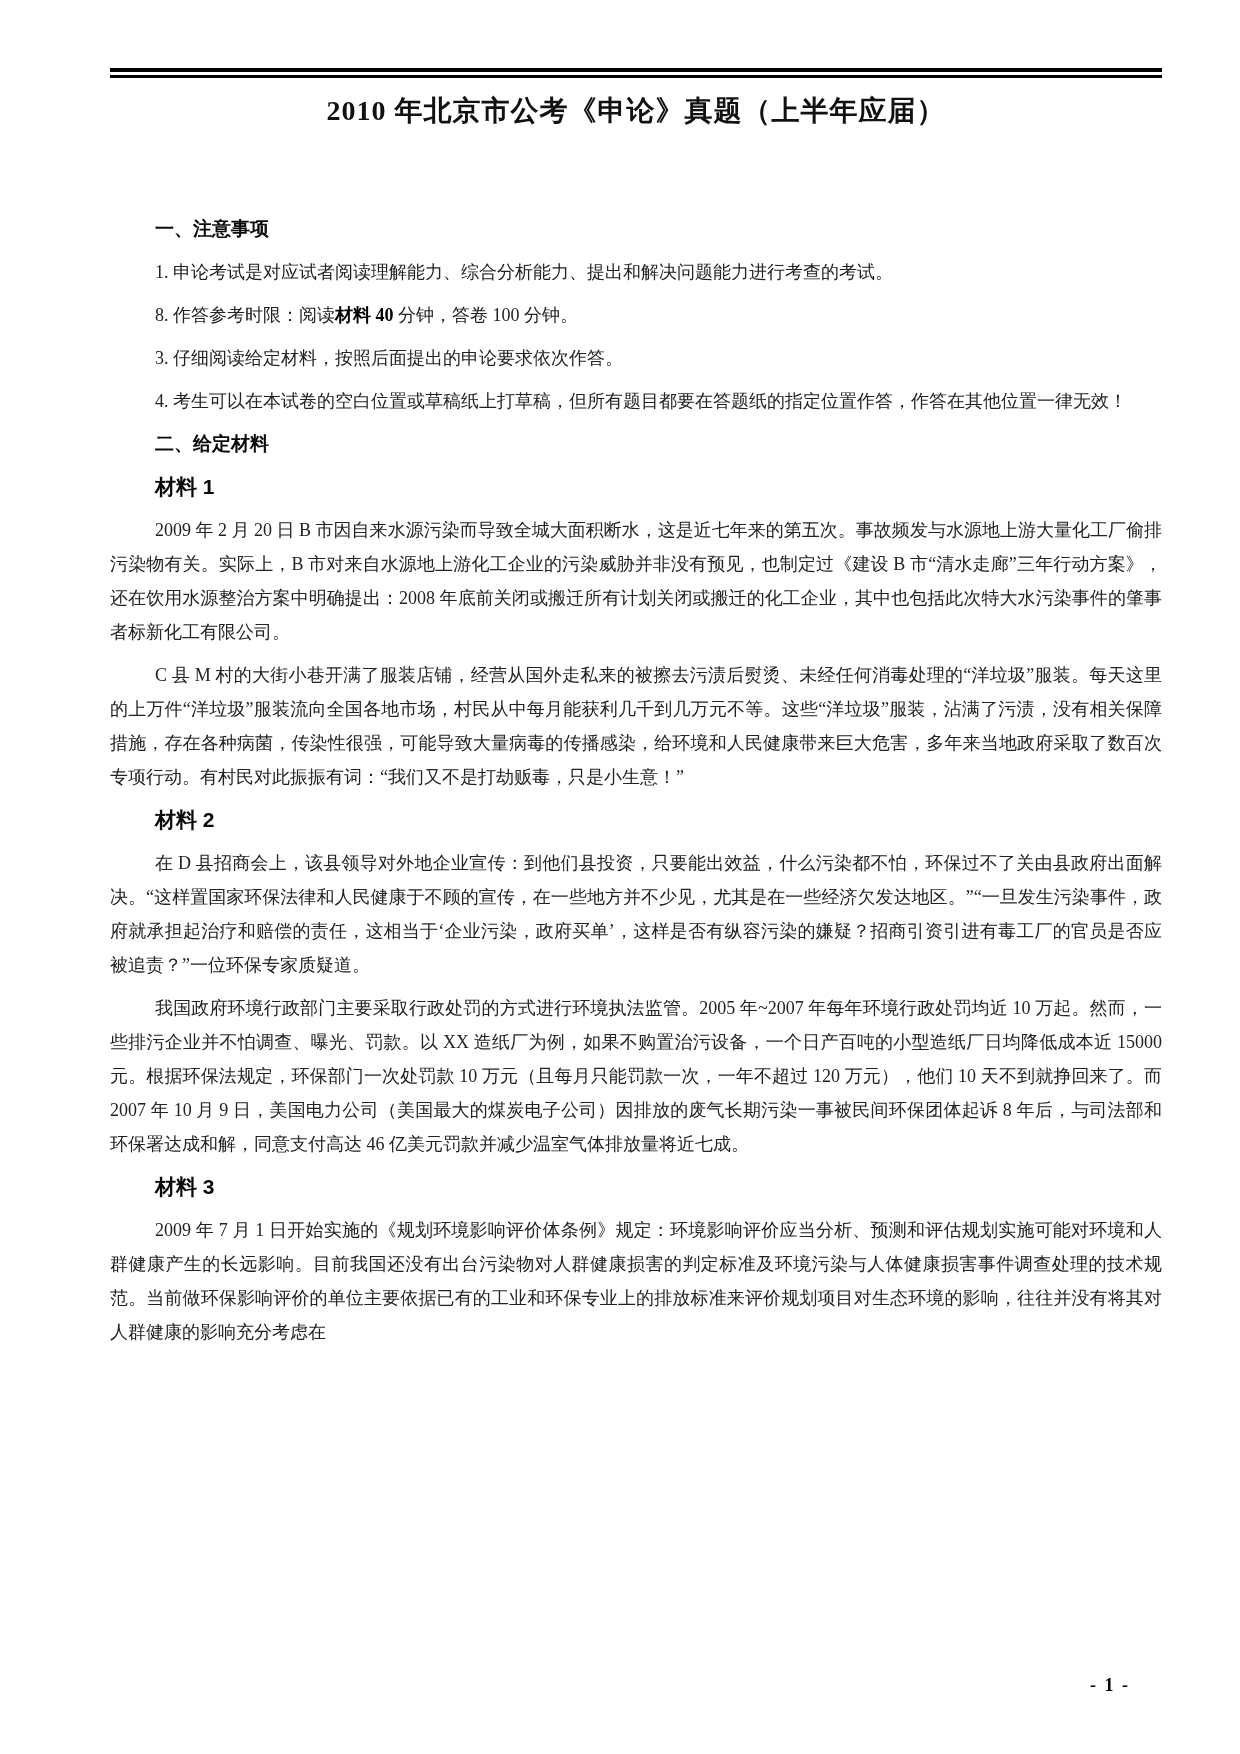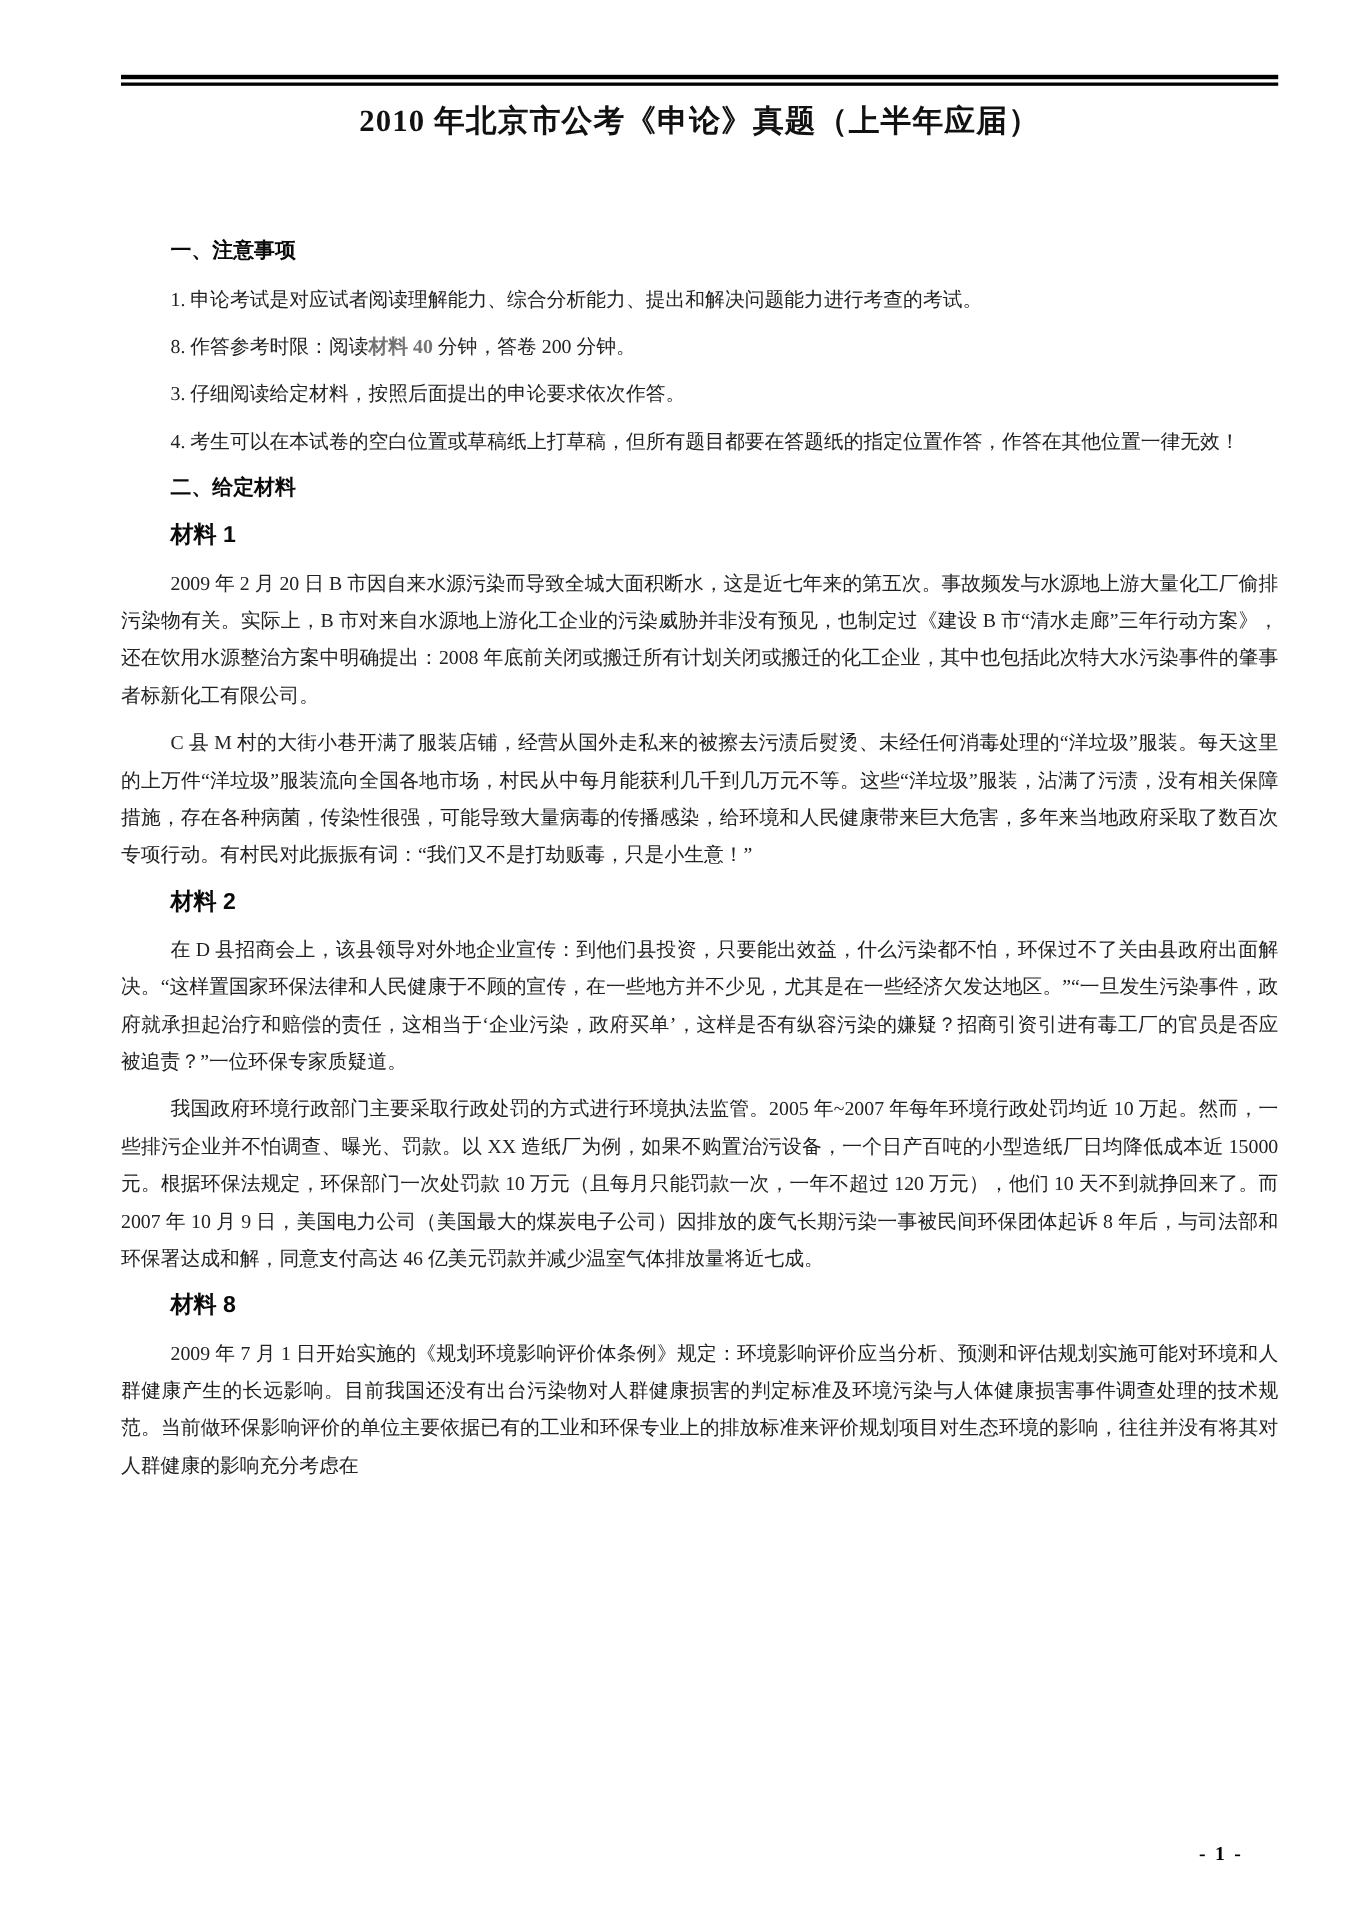--- a/index.html
+++ b/index.html
@@ -48,21 +48,21 @@
     text-indent: 45px;
   }
   .body-p {
     font-size: 18px;
     line-height: 34px;
     margin: 9px 0;
     text-indent: 45px;
     text-align: justify;
     color: #222;
   }
-  .body-p b { font-weight: 700; color: #737373; }
+  .body-p b { font-weight: 700; color: #000000; }
   .page-number {
     position: absolute;
     right: 110px;
     bottom: 58px;
     font-size: 18px;
     font-weight: 700;
     color: #000;
     letter-spacing: 2px;
   }
 </style>
@@ -71,41 +71,41 @@
 
 <div class="page">
 
   <div class="double-rule"></div>
 
   <h1 class="doc-title">2010 年北京市公考《申论》真题（上半年应届）</h1>
 
   <section>
     <h2 class="sec-heading">一、注意事项</h2>
     <p class="body-p">1. 申论考试是对应试者阅读理解能力、综合分析能力、提出和解决问题能力进行考查的考试。</p>
-    <p class="body-p"><span>8. 作答参考时限：阅读</span><b>材料 40 </b><span>分钟，答卷 200 分钟。</span></p>
+    <p class="body-p"><span>8. 作答参考时限：阅读</span><b>材料 40 </b><span>分钟，答卷 100 分钟。</span></p>
     <p class="body-p">3. 仔细阅读给定材料，按照后面提出的申论要求依次作答。</p>
     <p class="body-p">4. 考生可以在本试卷的空白位置或草稿纸上打草稿，但所有题目都要在答题纸的指定位置作答，作答在其他位置一律无效！</p>
   </section>
 
   <section>
     <h2 class="sec-heading">二、给定材料</h2>
 
     <div>
       <h3 class="mat-heading">材料 1</h3>
       <p class="body-p">2009 年 2 月 20 日 B 市因自来水源污染而导致全城大面积断水，这是近七年来的第五次。事故频发与水源地上游大量化工厂偷排污染物有关。实际上，B 市对来自水源地上游化工企业的污染威胁并非没有预见，也制定过《建设 B 市“清水走廊”三年行动方案》，还在饮用水源整治方案中明确提出：2008 年底前关闭或搬迁所有计划关闭或搬迁的化工企业，其中也包括此次特大水污染事件的肇事者标新化工有限公司。</p>
       <p class="body-p">C 县 M 村的大街小巷开满了服装店铺，经营从国外走私来的被擦去污渍后熨烫、未经任何消毒处理的“洋垃圾”服装。每天这里的上万件“洋垃圾”服装流向全国各地市场，村民从中每月能获利几千到几万元不等。这些“洋垃圾”服装，沾满了污渍，没有相关保障措施，存在各种病菌，传染性很强，可能导致大量病毒的传播感染，给环境和人民健康带来巨大危害，多年来当地政府采取了数百次专项行动。有村民对此振振有词：“我们又不是打劫贩毒，只是小生意！”</p>
     </div>
 
     <div>
       <h3 class="mat-heading">材料 2</h3>
       <p class="body-p">在 D 县招商会上，该县领导对外地企业宣传：到他们县投资，只要能出效益，什么污染都不怕，环保过不了关由县政府出面解决。“这样置国家环保法律和人民健康于不顾的宣传，在一些地方并不少见，尤其是在一些经济欠发达地区。”“一旦发生污染事件，政府就承担起治疗和赔偿的责任，这相当于‘企业污染，政府买单’，这样是否有纵容污染的嫌疑？招商引资引进有毒工厂的官员是否应被追责？”一位环保专家质疑道。</p>
       <p class="body-p">我国政府环境行政部门主要采取行政处罚的方式进行环境执法监管。2005 年~2007 年每年环境行政处罚均近 10 万起。然而，一些排污企业并不怕调查、曝光、罚款。以 XX 造纸厂为例，如果不购置治污设备，一个日产百吨的小型造纸厂日均降低成本近 15000 元。根据环保法规定，环保部门一次处罚款 10 万元（且每月只能罚款一次，一年不超过 120 万元），他们 10 天不到就挣回来了。而 2007 年 10 月 9 日，美国电力公司（美国最大的煤炭电子公司）因排放的废气长期污染一事被民间环保团体起诉 8 年后，与司法部和环保署达成和解，同意支付高达 46 亿美元罚款并减少温室气体排放量将近七成。</p>
     </div>
 
     <div>
-      <h3 class="mat-heading">材料 8</h3>
+      <h3 class="mat-heading">材料 3</h3>
       <p class="body-p">2009 年 7 月 1 日开始实施的《规划环境影响评价体条例》规定：环境影响评价应当分析、预测和评估规划实施可能对环境和人群健康产生的长远影响。目前我国还没有出台污染物对人群健康损害的判定标准及环境污染与人体健康损害事件调查处理的技术规范。当前做环保影响评价的单位主要依据已有的工业和环保专业上的排放标准来评价规划项目对生态环境的影响，往往并没有将其对人群健康的影响充分考虑在</p>
     </div>
   </section>
 
   <div class="page-number">- 1 -</div>
 
 </div>
 
 </body></html>

